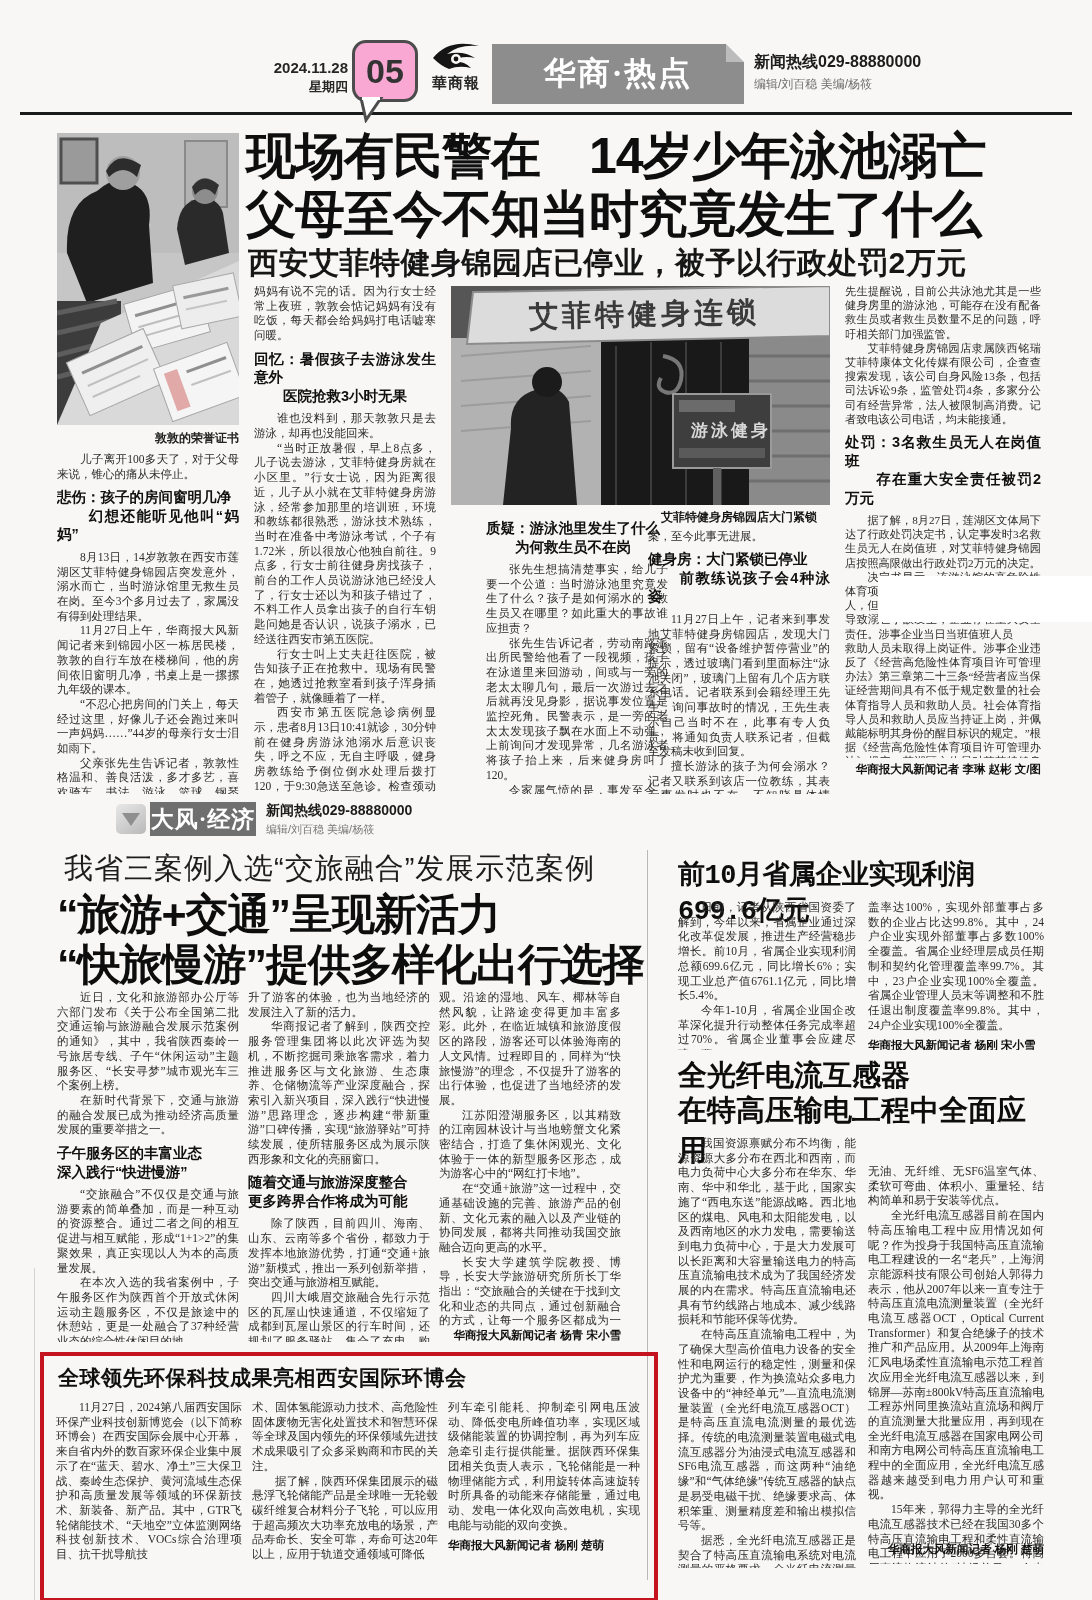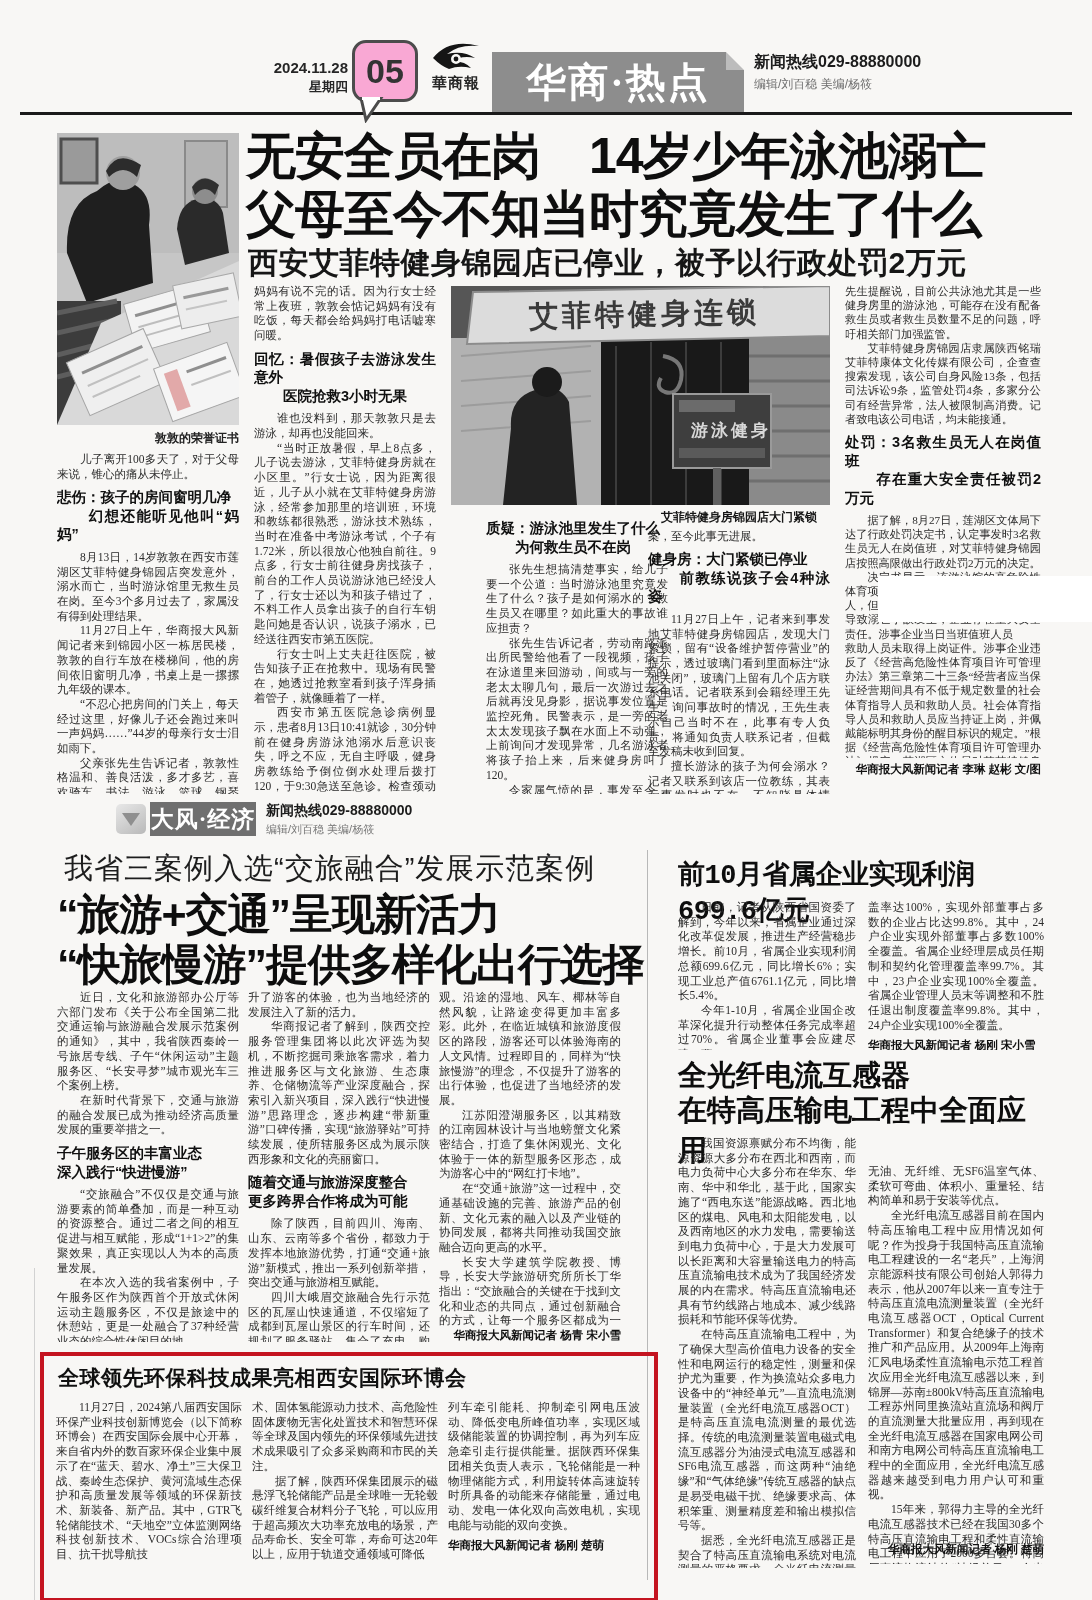--- a/index.html
+++ b/index.html
@@ -12,22 +12,22 @@
   .sans{font-family:"Liberation Sans","DejaVu Sans",sans-serif;}
 
   
   .date-block{left:268px;top:58px;width:80px;text-align:right;font-size:15px;font-weight:bold;line-height:19px;}
   .date-block .wd{font-size:13px;font-weight:bold;}
   .page-bubble{left:352px;top:40px;width:60px;height:56px;border:3px solid #4c4c4c;border-radius:14px;
     display:flex;align-items:center;justify-content:center;font-size:34px;font-weight:bold;color:#333;background:#f9a8d4;z-index:3;}
   .bubble-tail{left:358px;top:97px;z-index:4;}
   .brand{left:424px;top:38px;width:64px;text-align:center;}
   .brand-name{font-size:15px;font-weight:bold;letter-spacing:1px;margin-top:-2px;}
-  .section-badge{left:492px;top:52px;width:252px;height:60px;background:#8d8d8d;color:#fff;
-    display:flex;align-items:center;justify-content:center;font-size:40px;font-weight:bold;letter-spacing:2px;z-index:1;}
+  .section-badge{left:492px;top:44px;width:252px;height:60px;background:#8d8d8d;color:#fff;
+    display:flex;align-items:center;justify-content:center;font-size:32px;font-weight:bold;letter-spacing:2px;z-index:1;}
   .section-badge .fold{position:absolute;right:0;top:0;width:0;height:0;border-top:18px solid #f8f7f5;border-left:18px solid #bcbcbc;}
   .hotline{left:754px;top:52px;font-size:16px;font-weight:bold;color:#1c1c1c;}
   .editors{left:754px;top:76px;font-size:12px;color:#6f6f6f;}
   .head-rule{left:20px;top:112px;width:1052px;height:3px;background:#1a1a1a;z-index:2;}
 
   
   .main-h1{left:246px;top:128px;width:800px;font-size:50px;font-weight:900;letter-spacing:-1px;color:#0e0e0e;line-height:56px;}
   .main-h2{left:246px;top:186px;width:800px;font-size:50px;font-weight:900;letter-spacing:-1px;color:#0e0e0e;line-height:56px;}
   .main-deck{left:248px;top:243px;width:800px;font-size:30px;font-weight:600;color:#161616;letter-spacing:0.5px;}
 
@@ -121,21 +121,21 @@
 
 <div class="abs section-badge">
   <span>华商·热点</span>
   <span class="fold"></span>
 </div>
 
 <div class="abs hotline sans">新闻热线029-88880000</div>
 <div class="abs editors sans">编辑/刘百稳 美编/杨筱</div>
 <div class="abs head-rule"></div>
 
-<div class="abs main-h1 sans">无安全员在岗　14岁少年泳池溺亡</div>
+<div class="abs main-h1 sans">现场有民警在　14岁少年泳池溺亡</div>
 <div class="abs main-h2 sans">父母至今不知当时究竟发生了什么</div>
 <div class="abs main-deck sans">西安艾菲特健身锦园店已停业，被予以行政处罚2万元</div>
 
 <div class="abs photo photo1">
   <svg width="182" height="292" viewBox="0 0 182 292">
     <rect width="182" height="292" fill="#c6c6c6"></rect>
     <rect width="182" height="120" fill="#bdbdbd"></rect>
     <rect x="4" y="6" width="36" height="44" fill="#9a9a9a" stroke="#4e4e4e" stroke-width="3"></rect>
     <rect x="128" y="8" width="42" height="66" fill="#b3b3b3" stroke="#8a8a8a" stroke-width="2"></rect>
     <path d="M10 120 Q8 70 40 58 Q60 40 78 52 Q96 62 92 92 L96 150 L30 170 Z" fill="#1f1f1f"></path>

